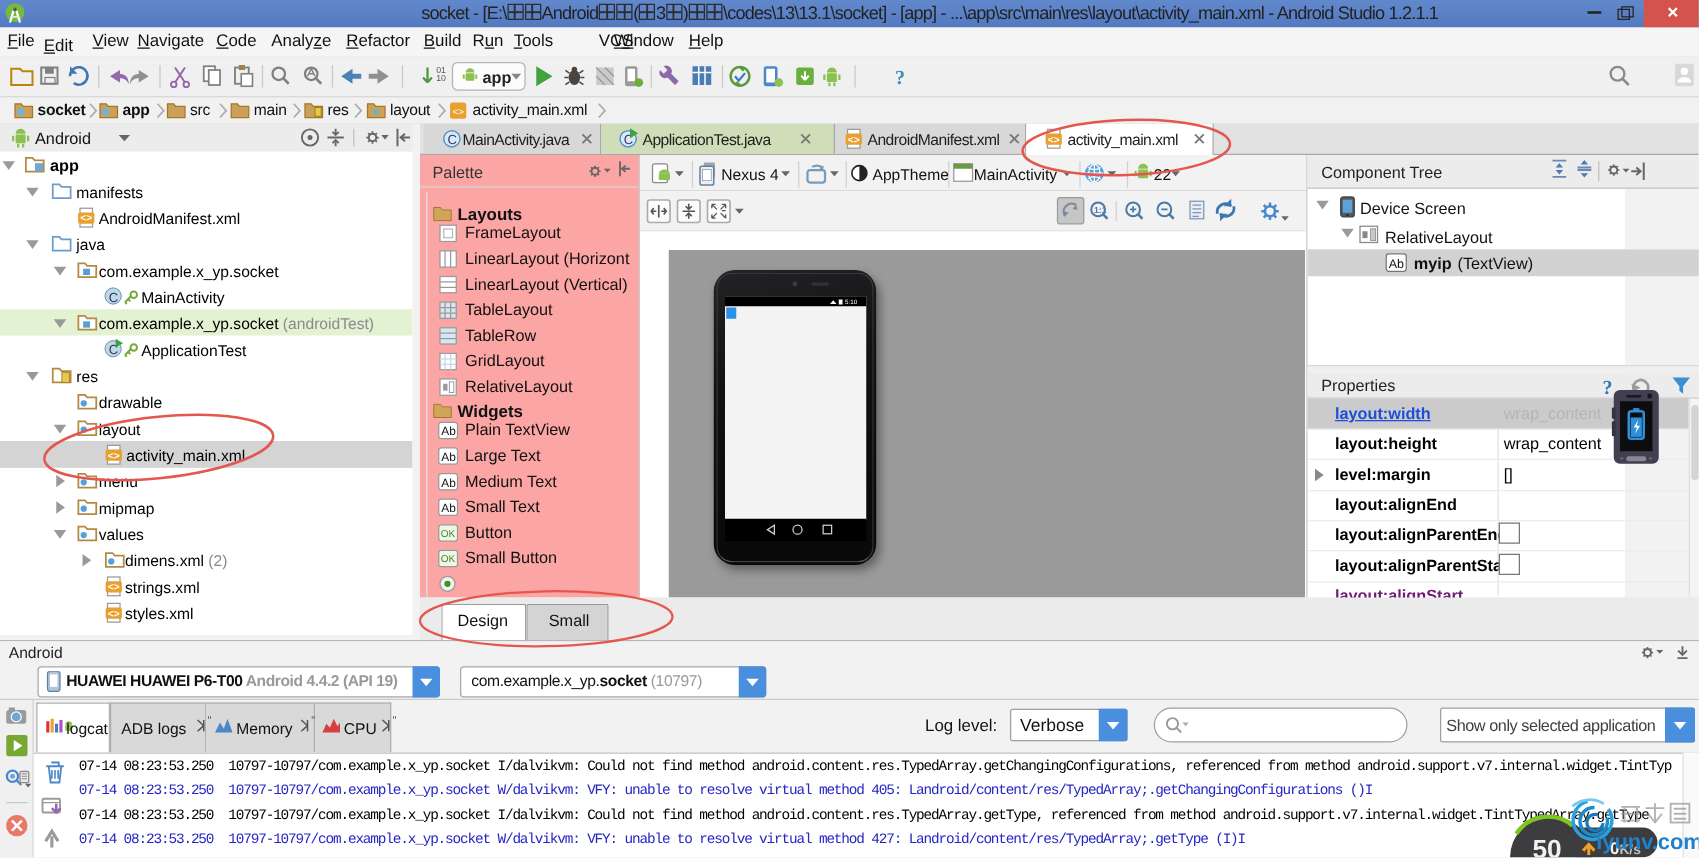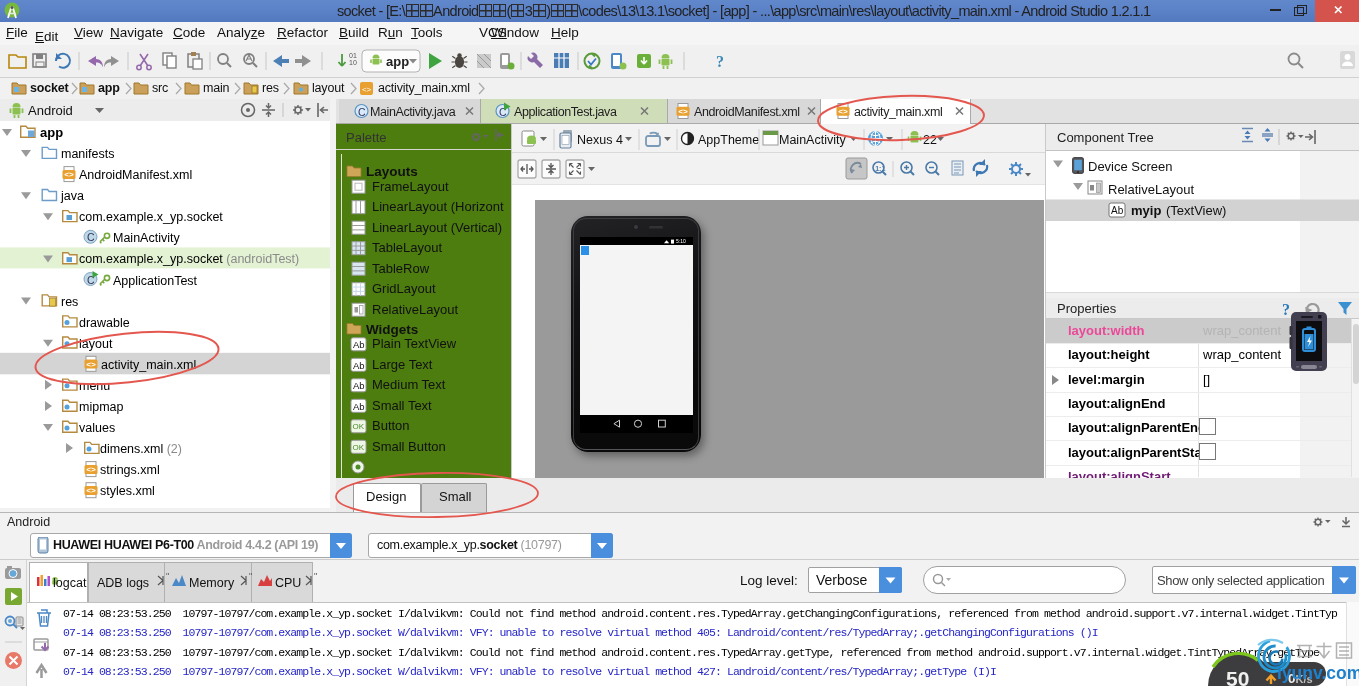--- a/index.html
+++ b/index.html
@@ -360,21 +360,21 @@
 <g transform="translate(500,4)">
         <rect x="2" y="0.5" width="10" height="15" fill="#fff" stroke="#9a9a9a"></rect>
         <rect x="0.5" y="3.8" width="13" height="9" rx="1.5" fill="#e8a030"></rect>
         <text x="2.2" y="11" font-size="8" fill="#fff" font-family="Liberation Mono" font-weight="bold" letter-spacing="0">&lt;&gt;</text>
       </g>
 <text x="518" y="17">activity_main.xml</text>
 <path d="M620 8.5 l7 7 m0 -7 l-7 7" stroke="#777" stroke-width="1.5"></path>
 </svg>
 </div>
 
-<div class="a" style="left:336px;top:124px;width:176px;height:354px;background:#4d7c0f;border-right:1px solid #c9c9c9;box-sizing:border-box;" id="palette">
+<div class="a" style="left:336px;top:124px;width:176px;height:354px;background:#fca5a5;border-right:1px solid #c9c9c9;box-sizing:border-box;" id="palette">
 <div class="a" style="left:0;top:0;width:175px;height:26px;border-bottom:1px solid #d5d5d5;box-sizing:border-box;"></div>
 <div class="a" style="left:5px;top:30px;width:1px;height:324px;background:#e2e2e2;"></div>
 <svg class="a" style="left:0;top:0;" width="175" height="360" font-family="Liberation Sans" font-size="13" fill="#111">
 <text x="10" y="18" fill="#333">Palette</text>
 <g transform="translate(134,7)">
         <circle cx="6" cy="6" r="2.8" fill="none" stroke="#666" stroke-width="1.5"></circle>
         <path d="M6 1.5 v2 M6 8.5 v2 M1.5 6 h2 M8.5 6 h2 M2.8 2.8 l1.4 1.4 M7.8 7.8 l1.4 1.4 M9.2 2.8 L7.8 4.2 M4.2 7.8 l-1.4 1.4" stroke="#666" stroke-width="1.3"></path>
       </g>
       <path d="M147 11 l2.8 3 2.8 -3 z" fill="#666"></path>
 <g stroke="#666" stroke-width="1.5">
@@ -621,21 +621,21 @@
 <g transform="translate(258,3)">
         <path d="M3 11 a6 6 0 1 1 6 4" stroke="#9a9a9a" stroke-width="2.2" fill="none"></path>
         <path d="M1 6 l2 6 5.5 -3 z" fill="#9a9a9a"></path>
       </g>
 <path d="M292 4 l14 0 -5.5 7 v6 l-3 -2.5 v-3.5 z" fill="#3a90d0"></path>
 </svg>
 
 <div class="a" id="proptable" style="left:0;top:195px;width:305px;height:158px;font-size:13px;">
 <div class="a" style="left:152px;top:0;width:1px;height:158px;background:#e2e2e2;"></div>
 <div class="a" style="left:0;top:0;width:305px;height:24px;background:#cbcbcb;"></div>
-<div class="a" style="left:22px;top:4px;font-weight:bold;color:#ec4899;">layout:width</div>
+<div class="a" style="left:22px;top:4px;font-weight:bold;color:#1d4ed8;text-decoration:underline;">layout:width</div>
 <div class="a" style="left:157px;top:4px;color:#b4b4b4;">wrap_content</div>
 <div class="a" style="left:0;top:24px;width:305px;height:1px;background:#ececec;"></div>
 <div class="a" style="left:0;top:48.4px;width:305px;height:1px;background:#ececec;"></div>
 <div class="a" style="left:0;top:72.7px;width:305px;height:1px;background:#ececec;"></div>
 <div class="a" style="left:0;top:97px;width:305px;height:1px;background:#ececec;"></div>
 <div class="a" style="left:0;top:121.3px;width:305px;height:1px;background:#ececec;"></div>
 <div class="a" style="left:0;top:145.6px;width:305px;height:1px;background:#ececec;"></div>
 <div class="a" style="left:22px;top:28px;font-weight:bold;color:#000;">layout:height</div>
 <div class="a" style="left:157px;top:28px;color:#000;">wrap_content</div>
 <div class="a" style="left:6px;top:56px;width:0;height:0;border-left:7px solid #888;border-top:5px solid transparent;border-bottom:5px solid transparent;"></div>

